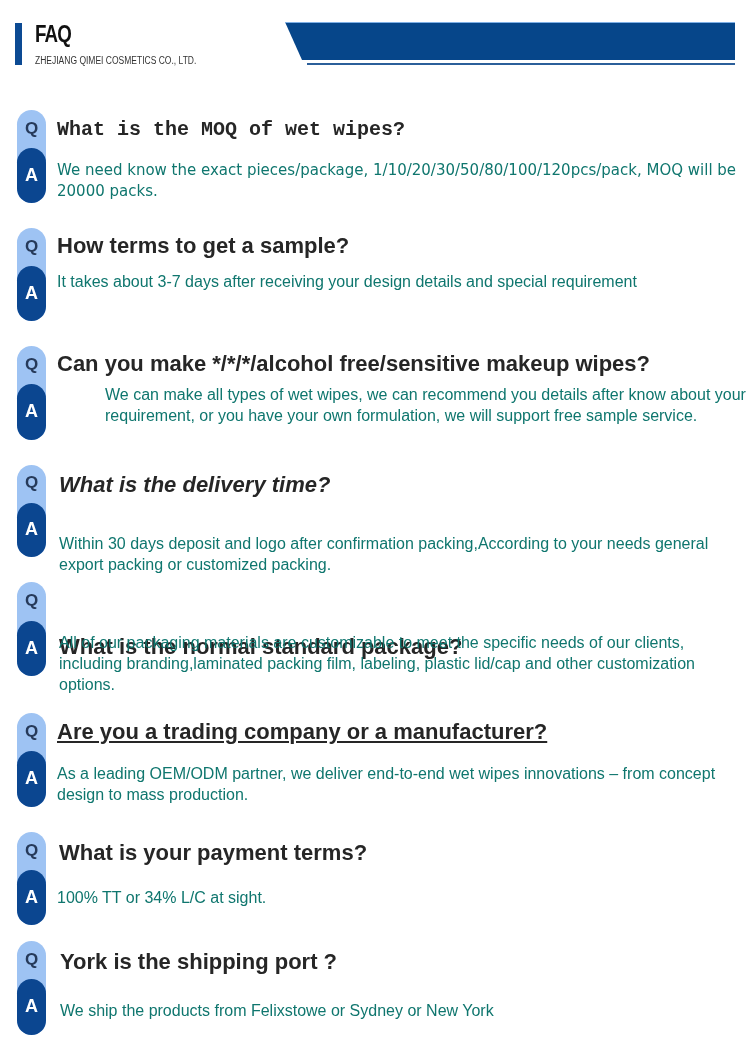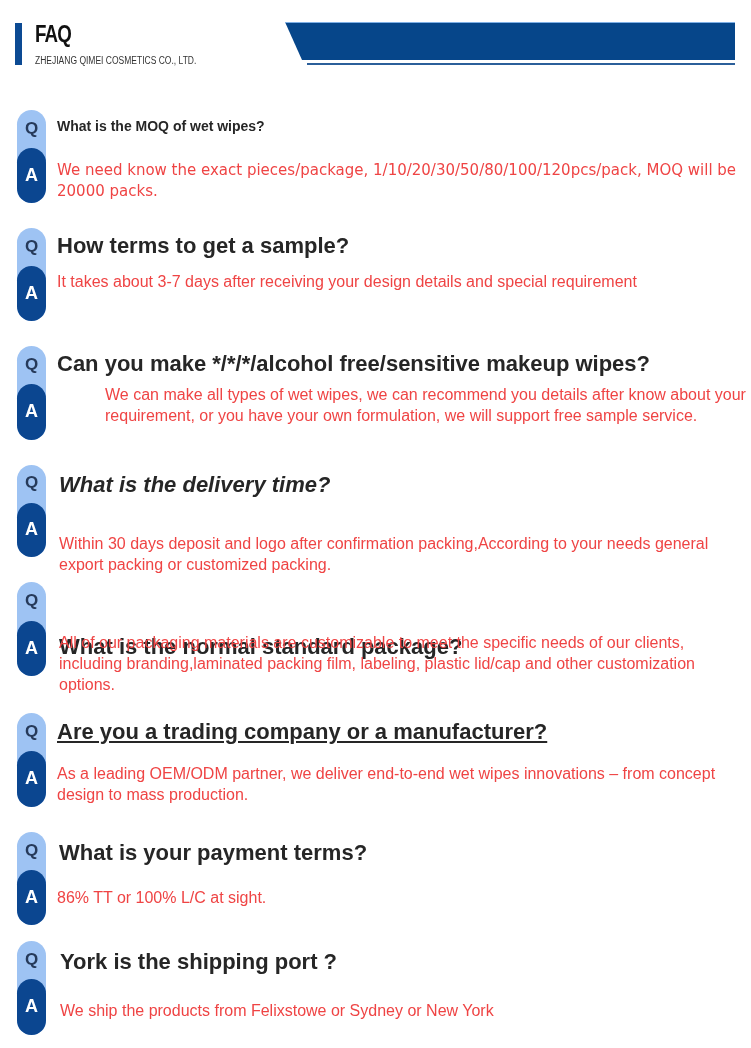--- a/index.html
+++ b/index.html
@@ -8,22 +8,22 @@
   .hdr-title { position:absolute; left:35px; top:20px; font-family:"Liberation Sans", sans-serif; font-weight:bold; font-size:24px; letter-spacing:-1px; transform:scaleX(0.78); transform-origin:left top; color:#111; }
   .hdr-company { position:absolute; left:35px; top:55px; font-size:10px; color:#333; transform:scaleX(0.85); transform-origin:left top; white-space:nowrap; }
   .banner { position:absolute; left:285px; top:22px; width:450px; height:38px; }
   .banner-line { position:absolute; left:307px; top:63px; width:428px; height:2px; background:#2b5f9a; }
   .qa { position:absolute; left:0; width:751px; }
   .pill { position:absolute; left:17px; width:29px; border-radius:15px; background:#9ec3f3; }
   .pill-q { position:absolute; left:0; width:29px; text-align:center; font-weight:bold; font-size:17px; color:#263a5a; }
   .pill-a { position:absolute; left:0; width:29px; border-radius:15px; background:#0b4690; }
   .pill-a span { position:absolute; left:0; width:29px; text-align:center; color:#fff; font-weight:bold; font-size:18px; }
   .q-text { position:absolute; left:57px; font-weight:bold; font-size:22px; color:#262626; white-space:nowrap; }
-  .a-text { position:absolute; left:57px; font-size:16px; line-height:21px; color:#ef4444; width:690px; }
-  .wide .q-text { font-family:Liberation Sans, sans-serif; font-size:14px; }
+  .a-text { position:absolute; left:57px; font-size:16px; line-height:21px; color:#0f766e; width:690px; }
+  .wide .q-text { font-family:Liberation Mono, monospace; font-size:20px; }
   .wide .a-text { font-family:"DejaVu Sans", sans-serif; font-size:15px; }
 </style>
 </head>
 <body>
 
 <div>
   <div class="hdr-bar"></div>
   <div class="hdr-title">FAQ</div>
   <div class="hdr-company">ZHEJIANG QIMEI COSMETICS CO., LTD.</div>
   <svg class="banner" viewBox="0 0 450 38" preserveAspectRatio="none">
@@ -100,21 +100,21 @@
 </div>
 
 <div class="qa" style="top:832px;">
   <div class="pill" style="top:0;height:93px;">
     <div class="pill-q" style="top:9px;">Q</div>
     <div class="pill-a" style="top:38px;height:55px;">
         <span style="top:17px;">A</span>
       </div>
   </div>
   <div class="q-text" style="top:8px;left:59px;">What is your payment terms?</div>
-  <div class="a-text" style="top:55px;">86% TT or 100% L/C at sight.</div>
+  <div class="a-text" style="top:55px;">100% TT or 34% L/C at sight.</div>
 </div>
 
 <div class="qa" style="top:941px;">
   <div class="pill" style="top:0;height:94px;">
     <div class="pill-q" style="top:9px;">Q</div>
     <div class="pill-a" style="top:38px;height:56px;">
         <span style="top:17px;">A</span>
       </div>
   </div>
   <div class="q-text" style="top:8px;left:60px;">York is the shipping port ?</div>

